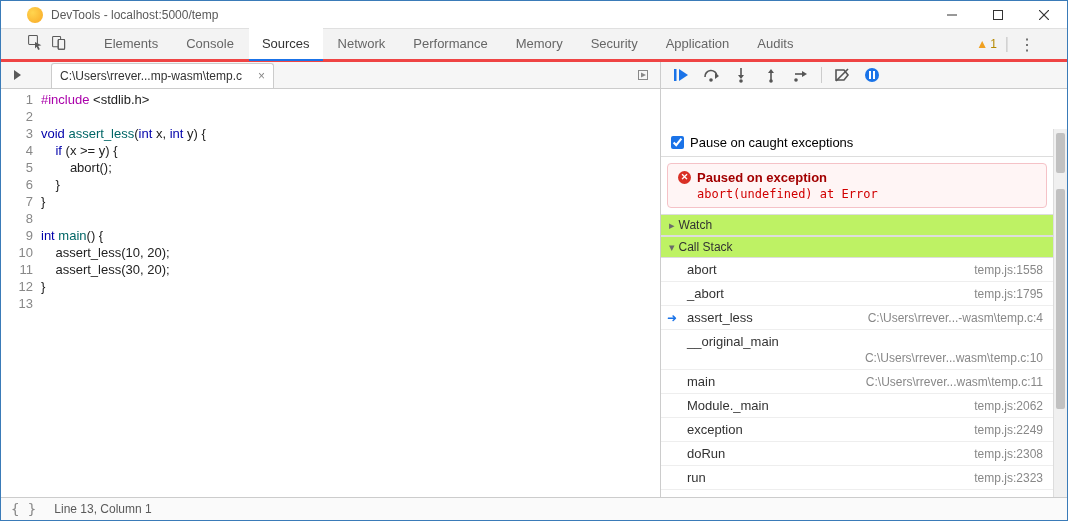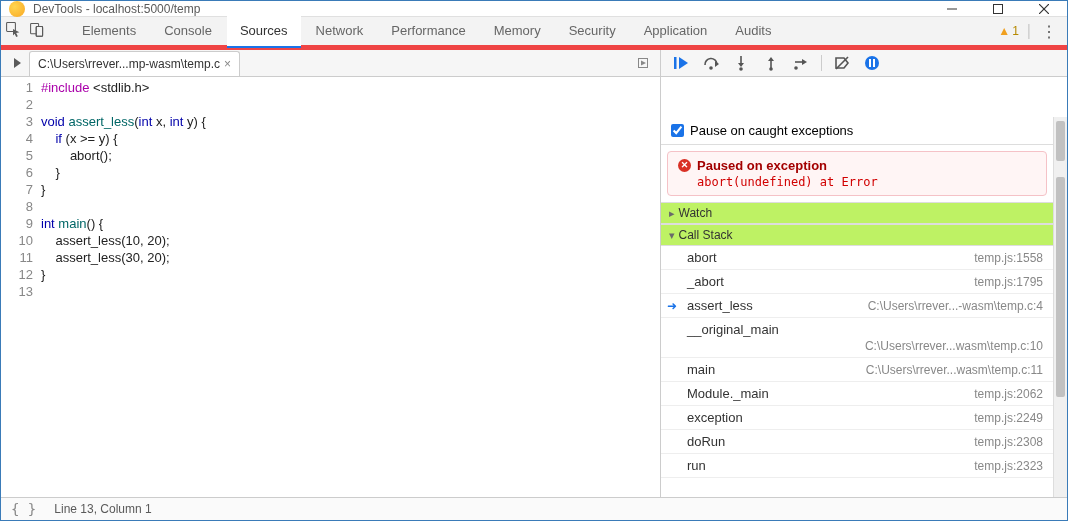--- a/index.html
+++ b/index.html
@@ -1,43 +1,43 @@
 <!DOCTYPE html>
 <html><head>
 <meta charset="utf-8">
 <style>
 * { box-sizing: border-box; margin: 0; padding: 0; font-family: "Segoe UI", Arial, sans-serif; }
 body { width: 1068px; height: 521px; border: 1px solid #3a7bb8; background: #fff; overflow: hidden; display: flex; flex-direction: column; }
 
 
-.titlebar { height: 16px; background: #fff; display: flex; align-items: center; padding-left: 8px; border-bottom: 1px solid #e0e0e0; }
+.titlebar { height: 28px; background: #fff; display: flex; align-items: center; padding-left: 26px; border-bottom: 1px solid #e0e0e0; }
 .titlebar .appicon { width: 16px; height: 16px; border-radius: 50%; background: radial-gradient(circle at 35% 35%, #ffd54f, #f9a825); display: inline-block; margin-right: 8px; }
 .titlebar .title { font-size: 12px; color: #5a5a5a; flex: 1; }
 .titlebar .winbtns { display: flex; height: 100%; }
 .titlebar .winbtn { width: 46px; display: flex; align-items: center; justify-content: center; cursor: pointer; font-size: 14px; color: #333; }
 .titlebar .winbtn svg { width: 10px; height: 10px; }
 
 
-.tabstrip { height: 33px; background: #f3f3f3; border-bottom: 5px solid #ef4444; display: flex; align-items: center; padding: 0 0; }
+.tabstrip { height: 33px; background: #f3f3f3; border-bottom: 3px solid #ef4444; display: flex; align-items: center; padding: 0 22px; }
 .tabstrip .selectwrap { display: flex; align-items: center; color: #666; padding: 0 4px; gap: 8px; }
 .tabstrip .selectwrap svg { width: 16px; height: 16px; stroke: #5a5a5a; fill: none; stroke-width: 1.3; }
 .tabstrip .tabs { display: flex; margin-left: 20px; gap: 2px; }
 .tab { padding: 0 13px; height: 33px; display: flex; align-items: center; font-size: 13px; color: #666; cursor: pointer; border-bottom: 2px solid transparent; }
 .tab.active { color: #333; border-bottom: 2px solid #1a73e8; background: #fff; }
 .tabstrip .right { margin-left: auto; display: flex; align-items: center; gap: 8px; padding-right: 8px; }
 .warn-badge { color: #b58900; font-size: 12px; display: flex; align-items: center; gap: 2px; }
 .warn-badge .tri { color: #f0a020; font-size: 12px; }
 .menu-dots { width: 20px; height: 20px; display: flex; align-items: center; justify-content: center; cursor: pointer; color: #5a5a5a; font-size: 16px; }
 
 
 .subbar { height: 27px; background: #f6f6f6; border-bottom: 1px solid #ccc; display: flex; align-items: stretch; }
 .subbar-left { flex: 0 0 660px; display: flex; align-items: center; padding-left: 6px; border-right: 1px solid #ccc; }
 .subbar-left .navtoggle { width: 22px; height: 22px; display: flex; align-items: center; justify-content: center; cursor: pointer; }
 .subbar-left .navtoggle svg { width: 12px; height: 12px; fill: #5a5a5a; }
-.subbar-left .filetab { background: #fff; height: 25px; margin-left: 0; padding: 0 8px; display: flex; align-items: center; font-size: 12px; color: #333; border: 1px solid #ccc; border-bottom: none; border-top-left-radius: 3px; border-top-right-radius: 3px; gap: 4px; }
+.subbar-left .filetab { background: #fff; height: 25px; margin-left: 22px; padding: 0 8px; display: flex; align-items: center; font-size: 12px; color: #333; border: 1px solid #ccc; border-bottom: none; border-top-left-radius: 3px; border-top-right-radius: 3px; gap: 16px; }
 .subbar-left .filetab .x { color: #888; cursor: pointer; font-size: 12px; }
 .subbar-left .spacer { flex: 1; }
 .subbar-left .goto { width: 22px; height: 22px; display: flex; align-items: center; justify-content: center; cursor: pointer; margin-right: 6px; }
 .subbar-left .goto svg { width: 12px; height: 12px; fill: #888; }
 
 .subbar-right { flex: 1; display: flex; align-items: center; padding: 0 6px; gap: 2px; position: relative; }
 .dbgbtn { width: 28px; height: 22px; display: flex; align-items: center; justify-content: center; cursor: pointer; border-radius: 3px; }
 .dbgbtn svg { width: 18px; height: 18px; }
 .sep { width: 1px; height: 16px; background: #ccc; margin: 0 4px; }
 

